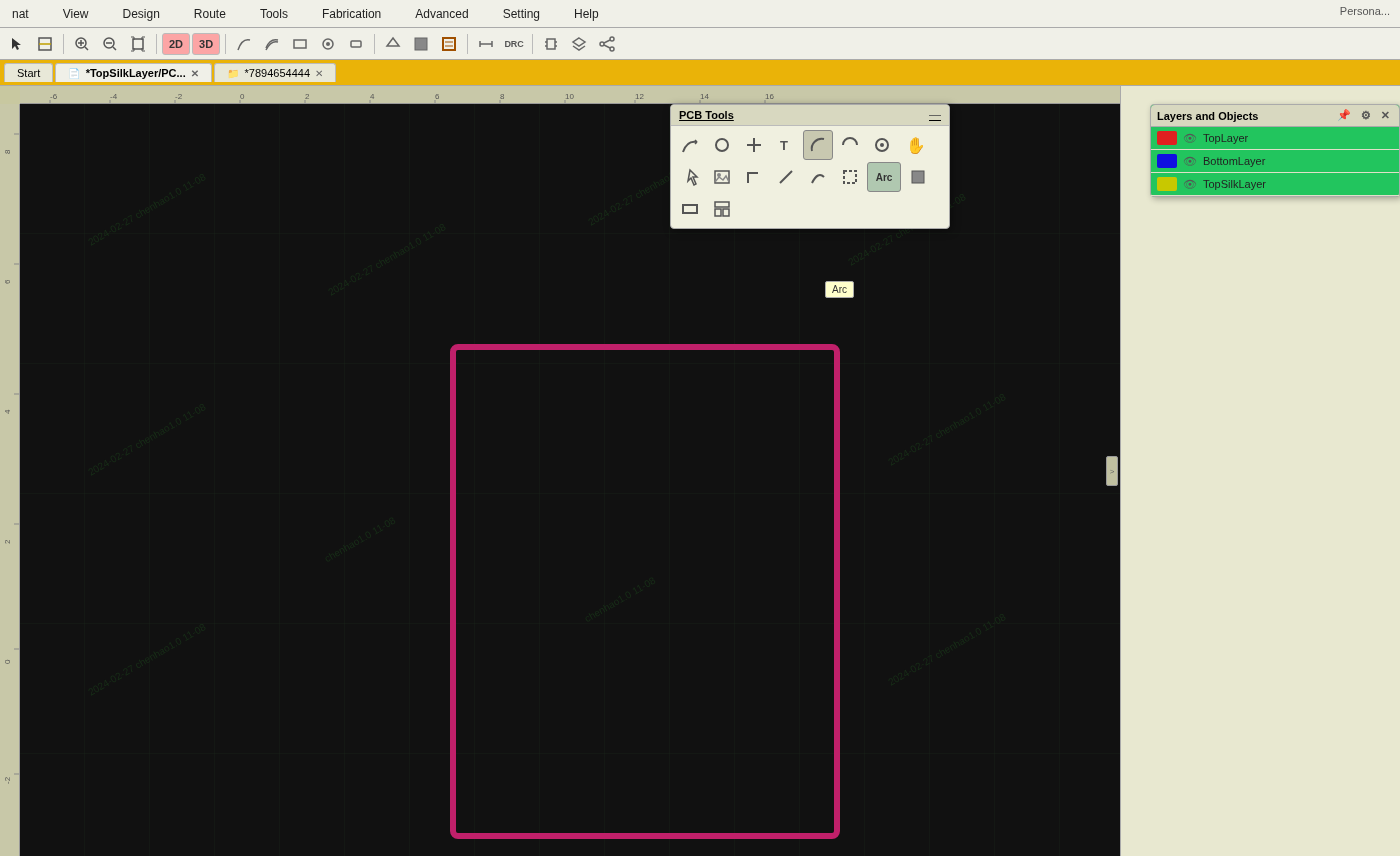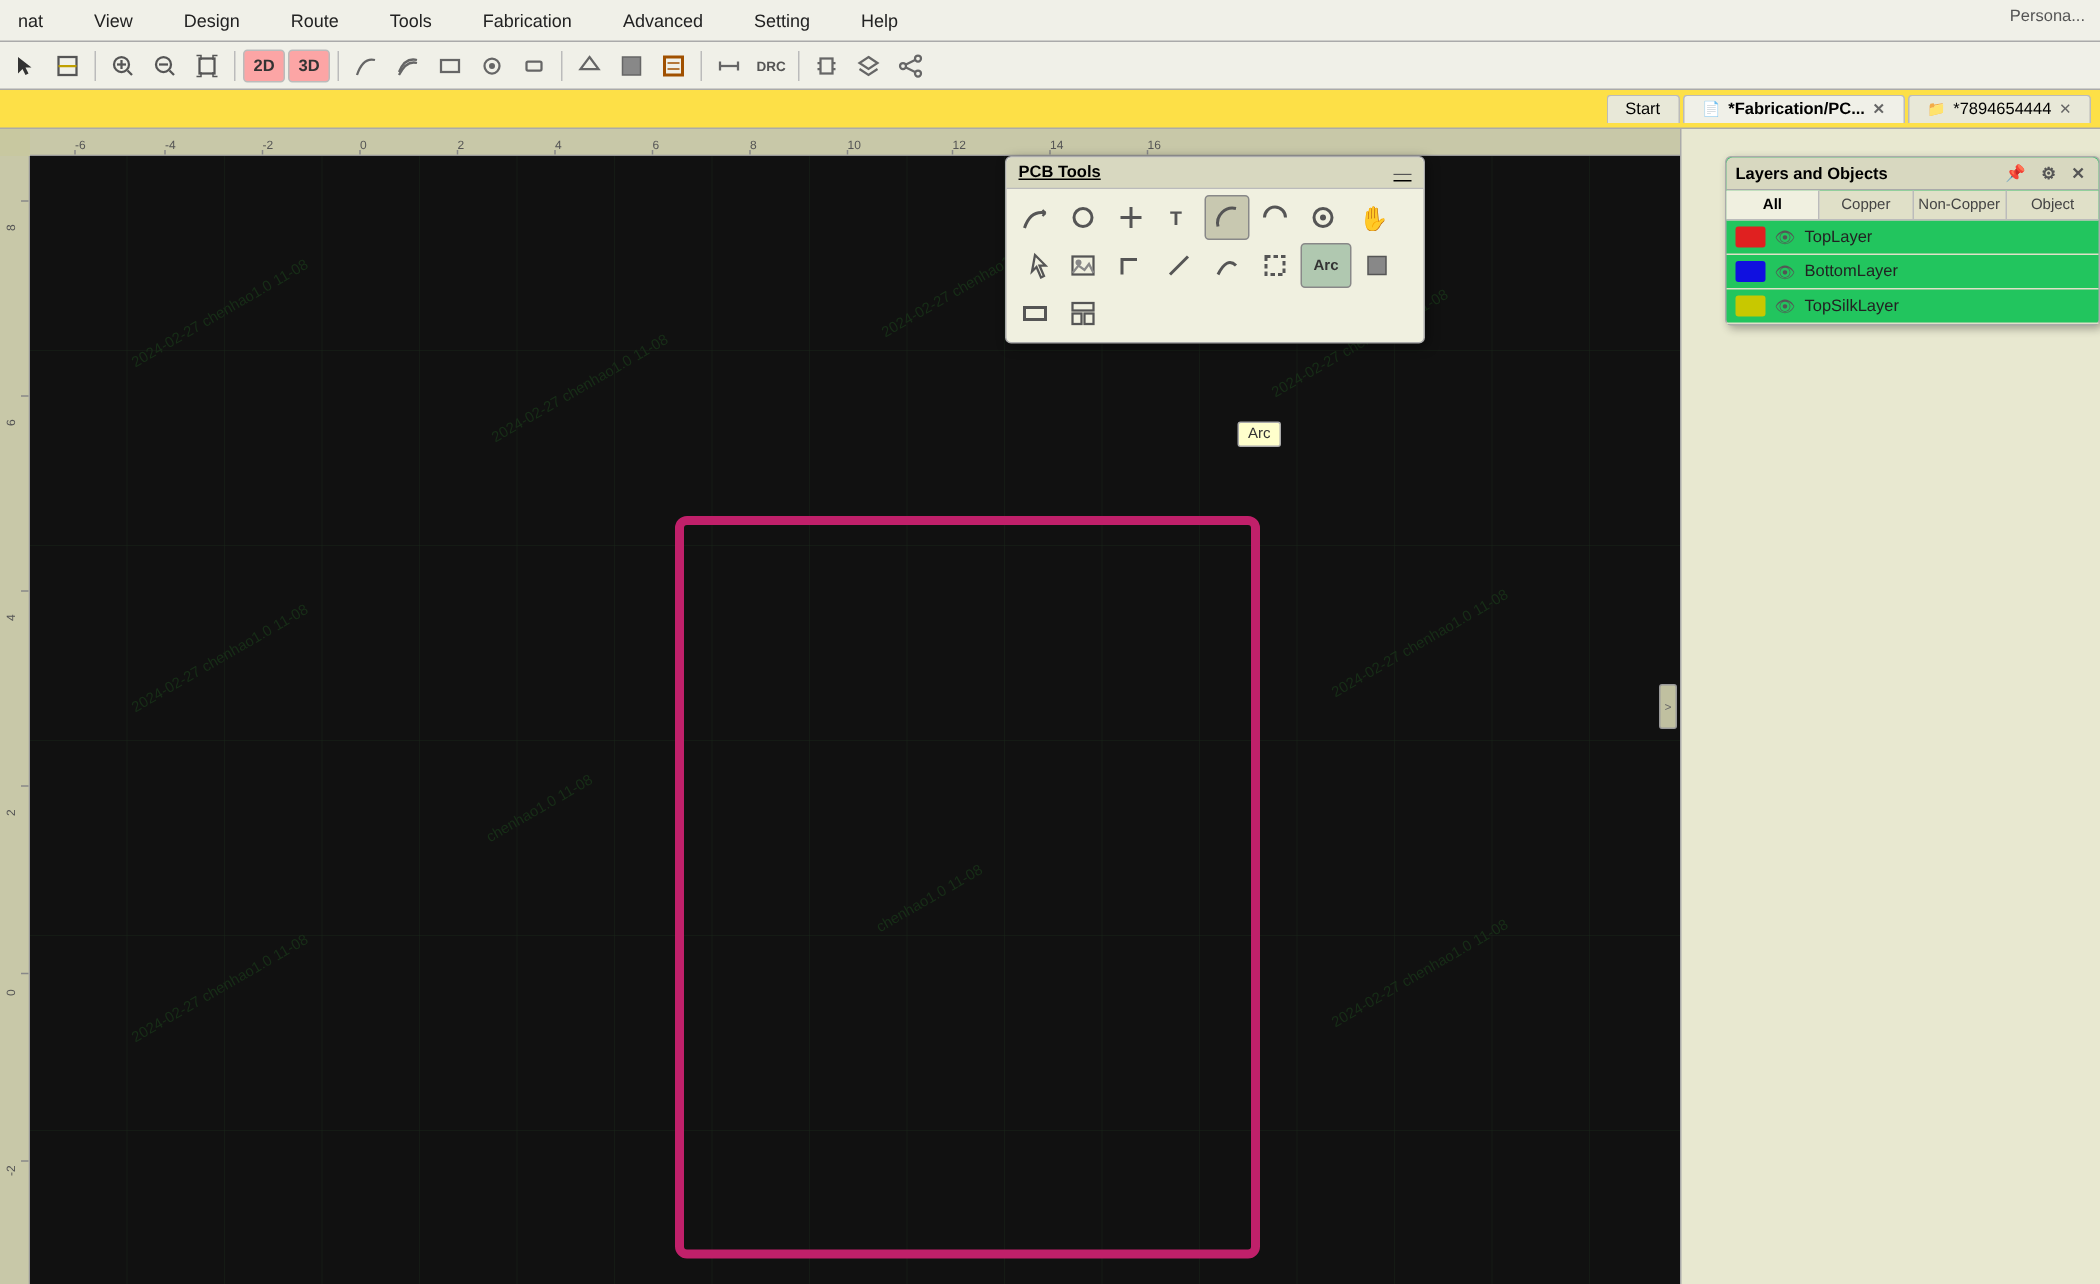--- a/index.html
+++ b/index.html
@@ -27,22 +27,22 @@
     }
     .tb-sep { width: 1px; height: 20px; background: #bbb; margin: 0 3px; }
     .tb-text-btn {
       padding: 2px 6px; height: 22px; display: flex; align-items: center; justify-content: center;
       cursor: pointer; border-radius: 3px; font-size: 11px; font-weight: bold; color: #333;
       border: 1px solid #bbb; background: #fca5a5;
     }
 
     
     #tabs {
-      display: flex; align-items: center; background: #fde047; border-bottom: 1px solid #aaa;
-      height: 26px; padding: 0 4px; justify-content: flex-end;
+      display: flex; align-items: center; background: #eab308; border-bottom: 1px solid #aaa;
+      height: 26px; padding: 0 4px;
     }
     .tab {
       padding: 3px 12px; cursor: pointer; font-size: 11px; border-radius: 3px 3px 0 0;
       border: 1px solid #bbb; border-bottom: none; background: #e8e8d8; margin-right: 2px;
       display: flex; align-items: center; gap: 5px;
     }
     .tab.active { background: #f0f0e8; font-weight: bold; }
     .tab-close { font-size: 10px; color: #666; cursor: pointer; }
 
     
@@ -315,21 +315,21 @@
       </svg>
     </div>
 </div>
 
 <div id="tabs">
   <div class="tab">
     <span>Start</span>
   </div>
   <div class="tab active">
     <span style="font-size:10px;">📄</span>
-    <span>*Fabrication/PC...</span>
+    <span>*TopSilkLayer/PC...</span>
     <span class="tab-close">✕</span>
   </div>
   <div class="tab">
     <span style="font-size:10px;">📁</span>
     <span>*7894654444</span>
     <span class="tab-close">✕</span>
   </div>
 </div>
 
 <div id="main">
@@ -526,26 +526,20 @@
     <div id="layers-panel">
       <div id="layers-panel-header">
         <span>Layers and Objects</span>
         <div class="panel-header-icons">
           <span class="panel-icon">📌</span>
           <span class="panel-icon">⚙</span>
           <span class="panel-icon">✕</span>
         </div>
       </div>
 
-      <div id="layer-tabs">
-        <div class="layer-tab active">All</div>
-        <div class="layer-tab">Copper</div>
-        <div class="layer-tab">Non-Copper</div>
-        <div class="layer-tab">Object</div>
-      </div>
 
       <div class="layer-row">
         <div class="layer-color" style="background:#e02020;"></div>
         <span class="layer-eye">👁</span>
         <span class="layer-name">TopLayer</span>
       </div>
       <div class="layer-row">
         <div class="layer-color" style="background:#1010e0;"></div>
         <span class="layer-eye">👁</span>
         <span class="layer-name">BottomLayer</span>

